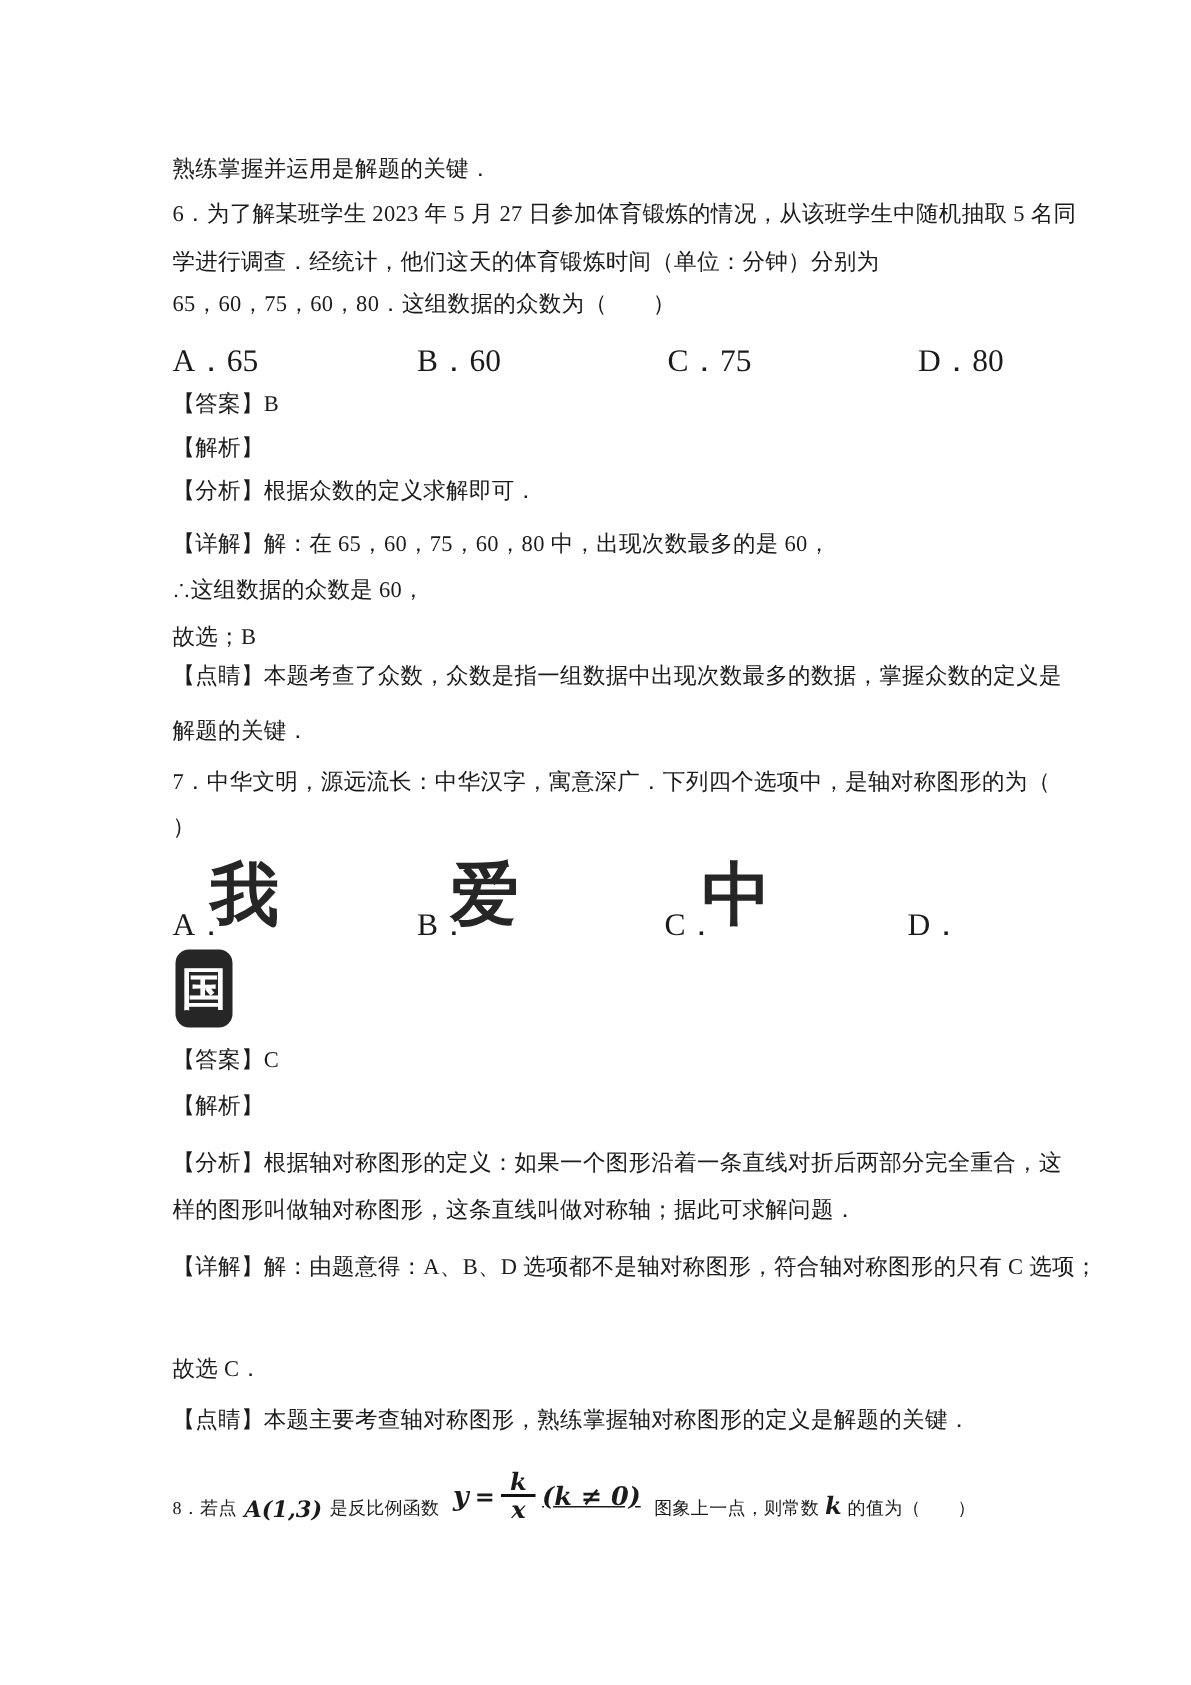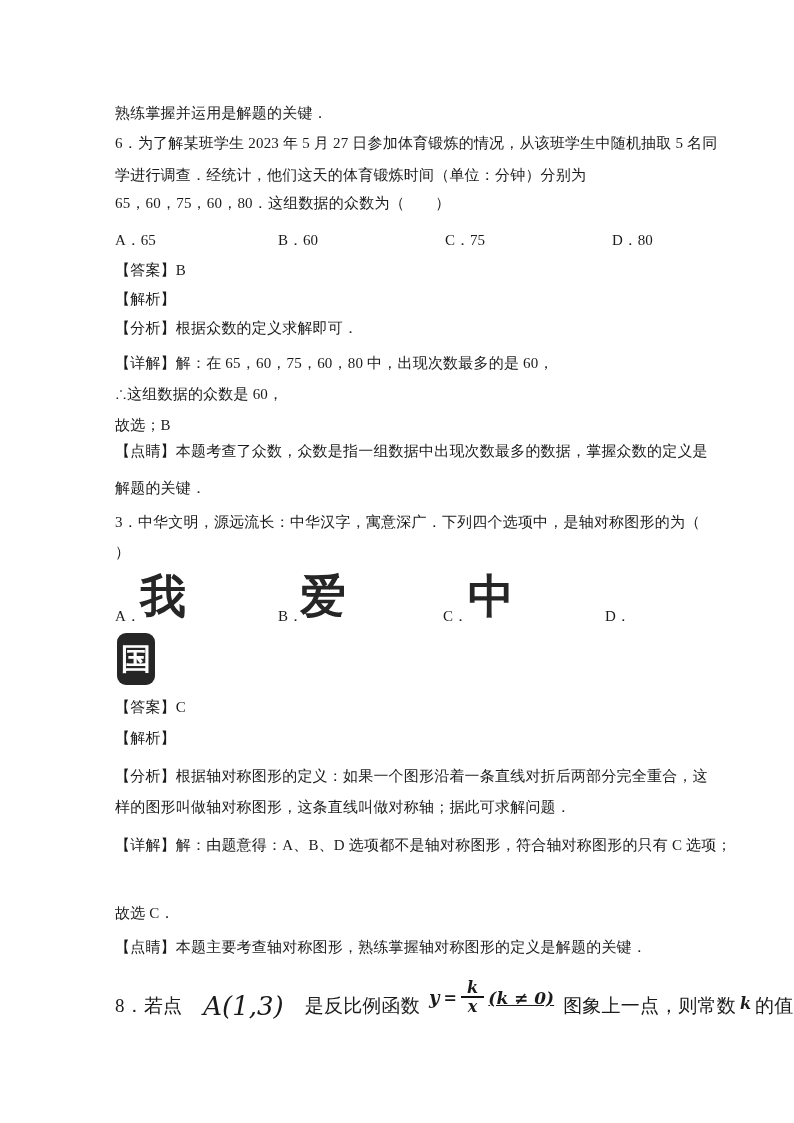--- a/index.html
+++ b/index.html
@@ -13,21 +13,21 @@
     color:#1b1b1b;
   }
   .ln{
     position:absolute;
     left:115px;
     white-space:nowrap;
     font-size:15px;
     line-height:20px;
     letter-spacing:0.2px;
   }
-  .opt{position:absolute;font-size:15px;line-height:20px;white-space:nowrap;}
+  .opt{position:absolute;font-size:21px;line-height:20px;white-space:nowrap;}
   .bigglyph{
     position:absolute;
     font-family:"DejaVu Sans","Liberation Sans",sans-serif;
     font-weight:900;
     font-size:46px;
     line-height:52px;
     color:#262626;
     letter-spacing:0;
   }
   .tile{
@@ -42,26 +42,26 @@
     font-size:30px;
   }
   .q8row{
     position:absolute;
     left:115px;top:970px;
     height:46px;
     display:flex;
     align-items:flex-end;
     white-space:nowrap;
   }
-  .q8row .t{font-size:19px;line-height:21px;letter-spacing:0.2px;font-family:Liberation Serif, serif;}
+  .q8row .t{font-size:12px;line-height:21px;letter-spacing:0.2px;font-family:Liberation Serif, serif;}
   .mpoint{
     font-family:"DejaVu Serif",serif;
-    font-style:italic;font-weight:normal;
-    font-size:26px;line-height:20px;
-    margin:0 21px;
+    font-style:italic;font-weight:bold;
+    font-size:15px;line-height:20px;
+    margin:0 5px;
   }
   .formula{
     display:inline-flex;
     align-items:center;
     margin:0 9px;
     font-family:"DejaVu Serif",serif;
     font-style:italic;font-weight:bold;
   }
   .formula .lhs{font-size:18px;}
   .formula .eq{font-style:normal;font-weight:bold;font-size:16px;margin:0 4px;}
@@ -96,21 +96,21 @@
 
   <div class="ln" style="top:260px">【答案】B</div>
   <div class="ln" style="top:289px">【解析】</div>
   <div class="ln" style="top:318px">【分析】根据众数的定义求解即可．</div>
   <div class="ln" style="top:353px">【详解】解：在 65，60，75，60，80 中，出现次数最多的是 60，</div>
   <div class="ln" style="top:384px">∴这组数据的众数是 60，</div>
   <div class="ln" style="top:415px">故选；B</div>
   <div class="ln" style="top:441px">【点睛】本题考查了众数，众数是指一组数据中出现次数最多的数据，掌握众数的定义是</div>
   <div class="ln" style="top:478px">解题的关键．</div>
 
-  <div class="ln" style="top:512px">3．中华文明，源远流长：中华汉字，寓意深广．下列四个选项中，是轴对称图形的为（</div>
+  <div class="ln" style="top:512px">7．中华文明，源远流长：中华汉字，寓意深广．下列四个选项中，是轴对称图形的为（</div>
   <div class="ln" style="top:542px">）</div>
 
   <div>
     <span class="opt" style="left:115px;top:606px">A．</span>
     <span class="bigglyph" style="left:140px;top:570px">我</span>
 
     <span class="opt" style="left:278px;top:606px">B．</span>
     <span class="bigglyph" style="left:300px;top:570px">爱</span>
 
     <span class="opt" style="left:443px;top:606px">C．</span>

